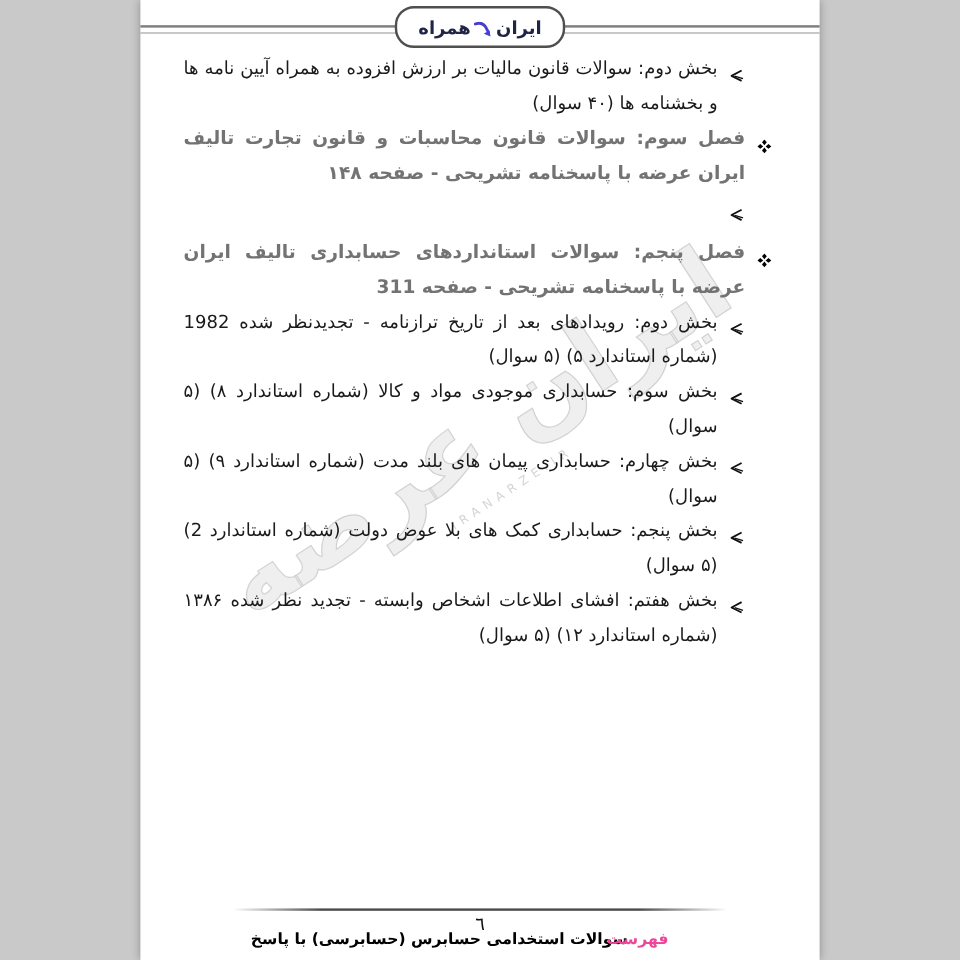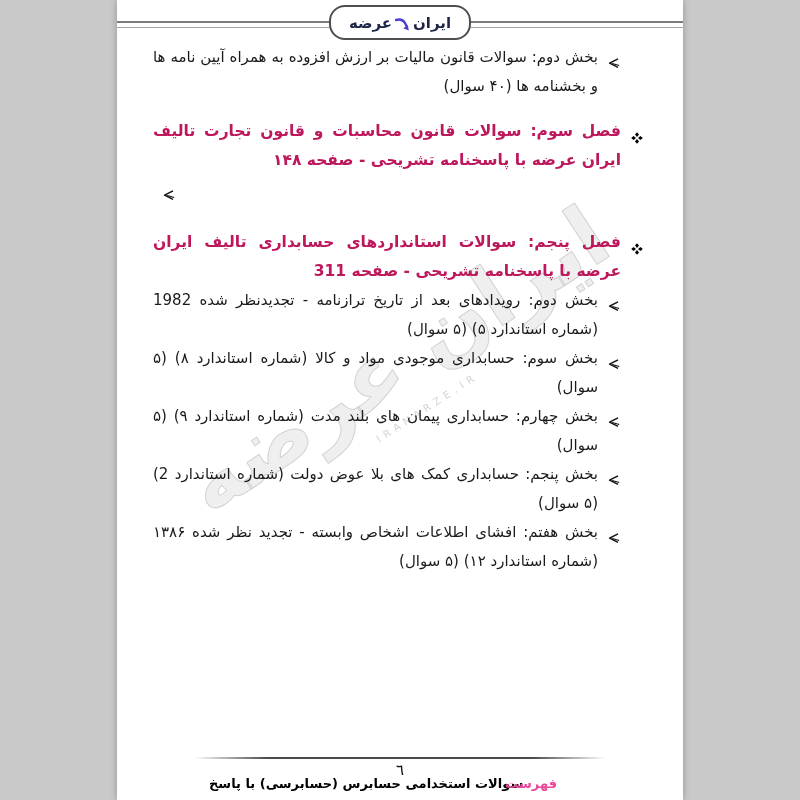--- a/index.html
+++ b/index.html
@@ -16,24 +16,24 @@
   .logo-word{font-weight:bold;font-size:15px;color:#1e2547;letter-spacing:-.5px;}
   .logo-arrow{margin-top:6px;}
   
   .watermark{position:absolute;left:0;top:310px;width:566px;text-align:center;z-index:0;
     transform:rotate(-33deg);pointer-events:none;}
   .wm-text{font-size:84px;font-weight:bold;color:#efefef;
     -webkit-text-stroke:1px #d2d2d2;white-space:nowrap;}
   .wm-caption{font-size:10px;letter-spacing:5px;color:#d4d4d4;margin-top:2px;}
   
   .toc{position:absolute;top:43px;right:40px;left:36px;direction:rtl;z-index:1;color:#1a1a1a;}
-  .toc-item{display:flex;align-items:flex-start;line-height:29px;justify-content:flex-end;}
+  .toc-item{display:flex;align-items:flex-start;line-height:29px;}
   .toc-item .marker{flex:0 0 14px;margin-top:8px;margin-left:8px;}
   .toc-item .text{flex:1;text-align:justify;}
-  .toc-item.chapter{font-weight:bold;font-size:15.5px;color:#be185d;margin-top:16px;}
+  .toc-item.chapter{font-weight:bold;font-size:15.5px;color:#737373;}
   .toc-item.section{font-size:15px;padding-right:23px;}
   
   .footer-rule{position:absolute;left:77px;top:757px;width:412px;height:2px;
     background:linear-gradient(90deg,rgba(130,130,130,0),#4a4a4a 18%,#4a4a4a 82%,rgba(130,130,130,0));}
   .page-number{position:absolute;left:0;right:0;top:761px;text-align:center;
     font-size:15px;color:#111;}
   .footer-title{position:absolute;left:92px;top:776px;font-size:13px;font-weight:bold;
     color:#000;direction:rtl;}
   .footer-label{position:absolute;right:126px;top:776px;font-size:13px;font-weight:bold;
     color:#ec4899;direction:rtl;}
@@ -47,21 +47,21 @@
     <div class="top-rule"></div>
 
     <div class="logo-badge">
       <span class="logo-word">ایران</span>
       <span class="logo-arrow">
         <svg width="15" height="13" viewBox="0 0 15 13">
           <path d="M1,2 Q7,0 10,5 L12,9" fill="none" stroke="#4a3ed2" stroke-width="2.4" stroke-linecap="round"></path>
           <path d="M13.8,12.5 L8.2,10.2 L12.8,7.2 Z" fill="#4a3ed2"></path>
         </svg>
       </span>
-      <span class="logo-word">عرضه</span>
+      <span class="logo-word">همراه</span>
     </div>
 
     <div class="watermark">
       <div class="wm-text">ایران عرضه</div>
       <div class="wm-caption">IRANARZE.IR</div>
     </div>
 
     <div class="toc" id="toc">
         <div class="toc-item section">
           <span class="marker"><svg width="13" height="13" viewBox="0 0 13 13">

